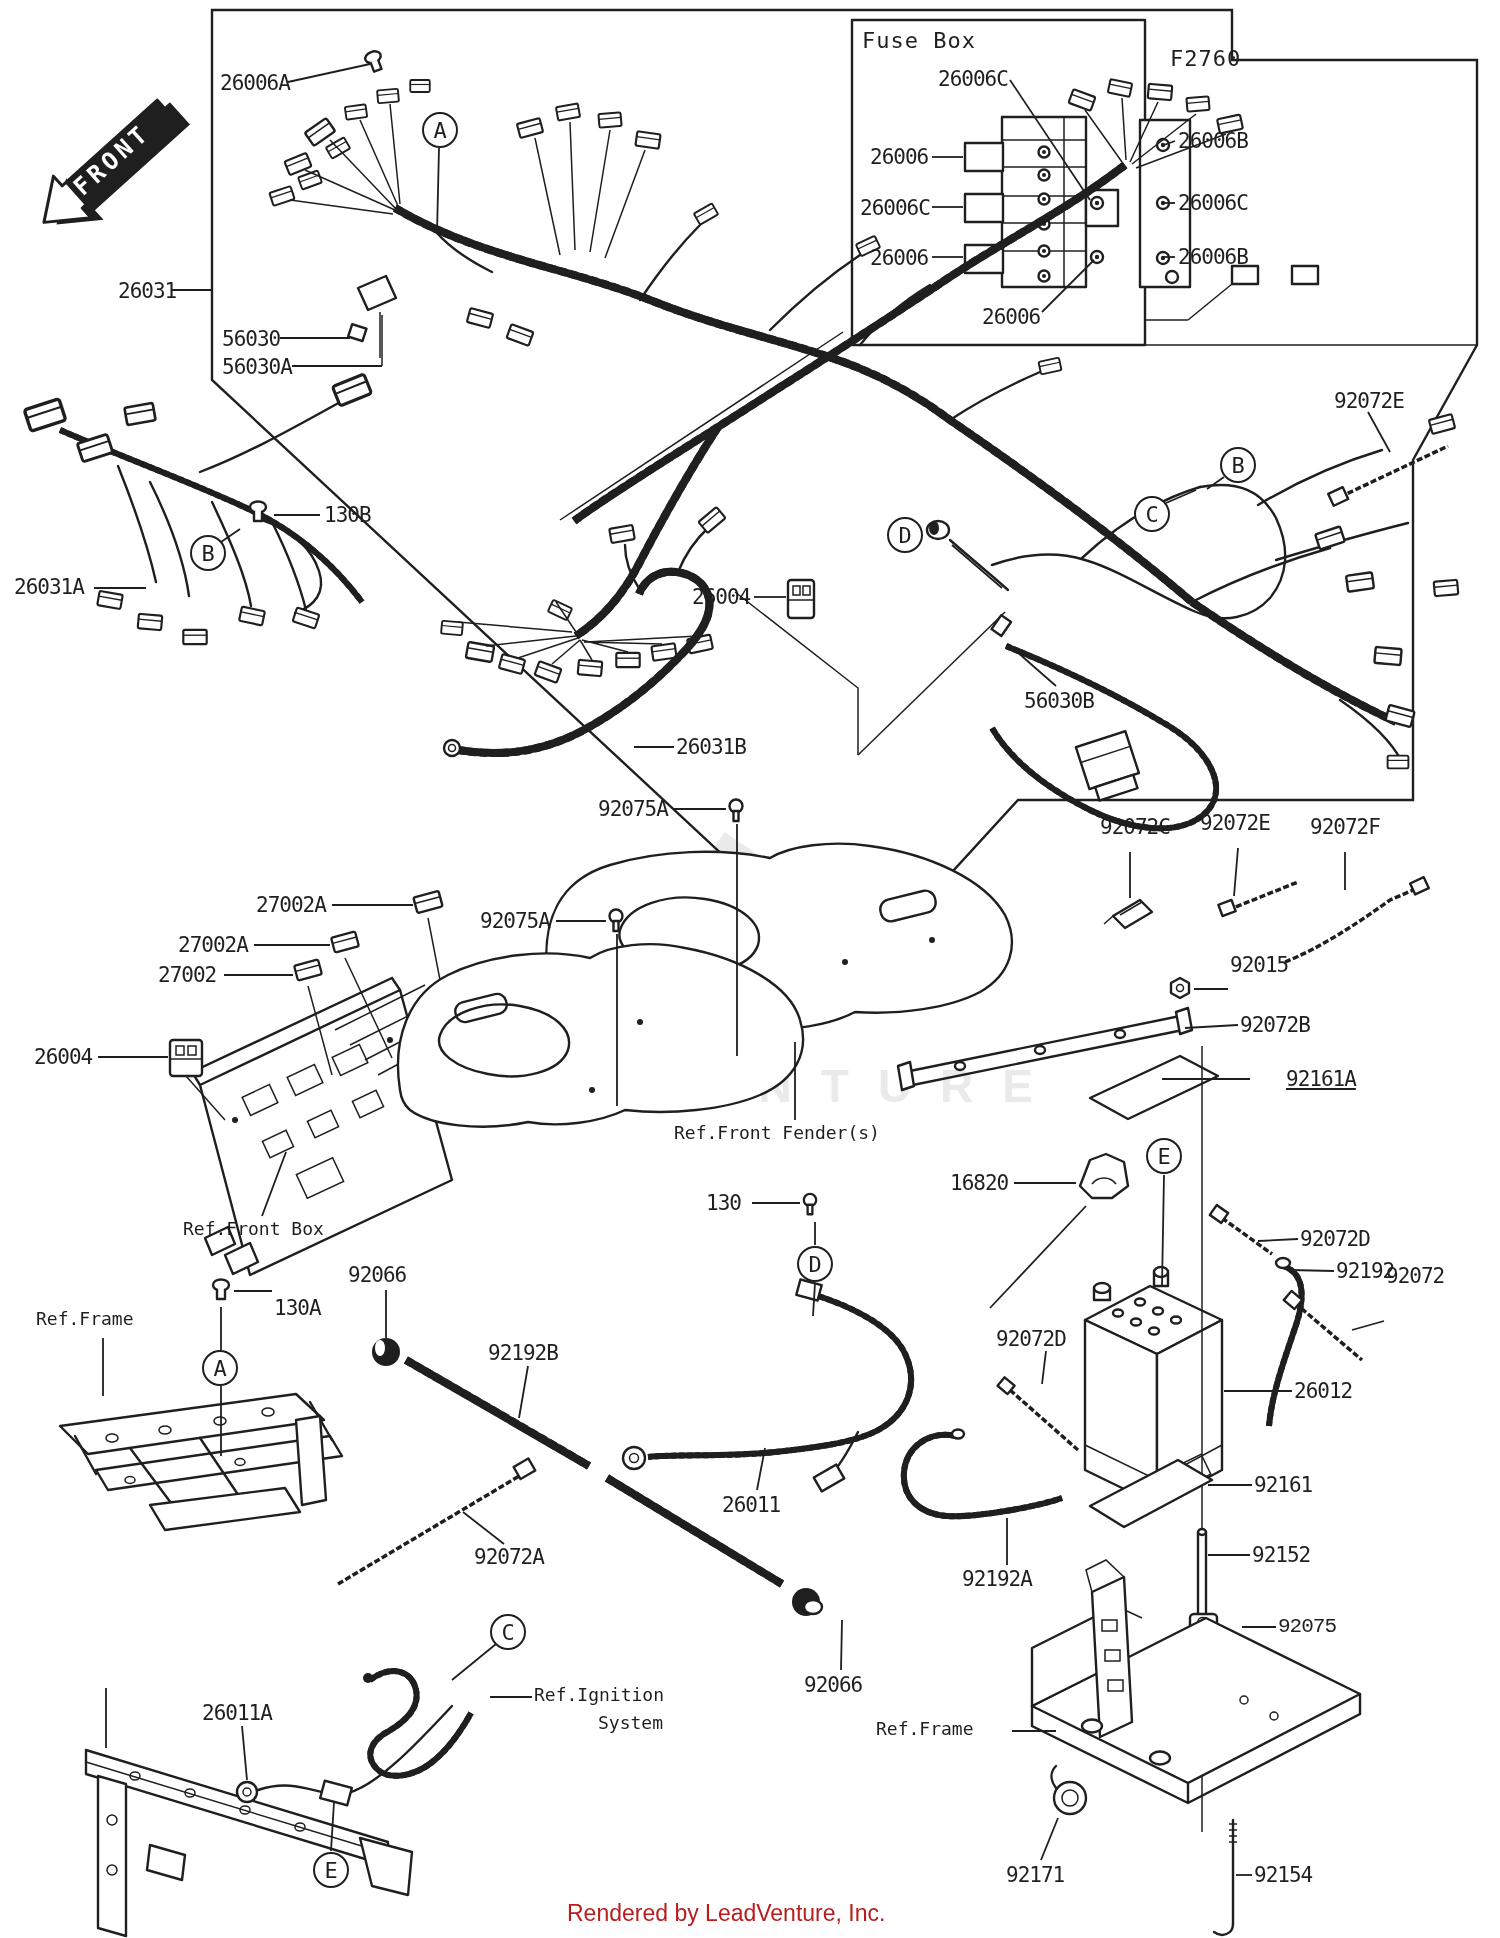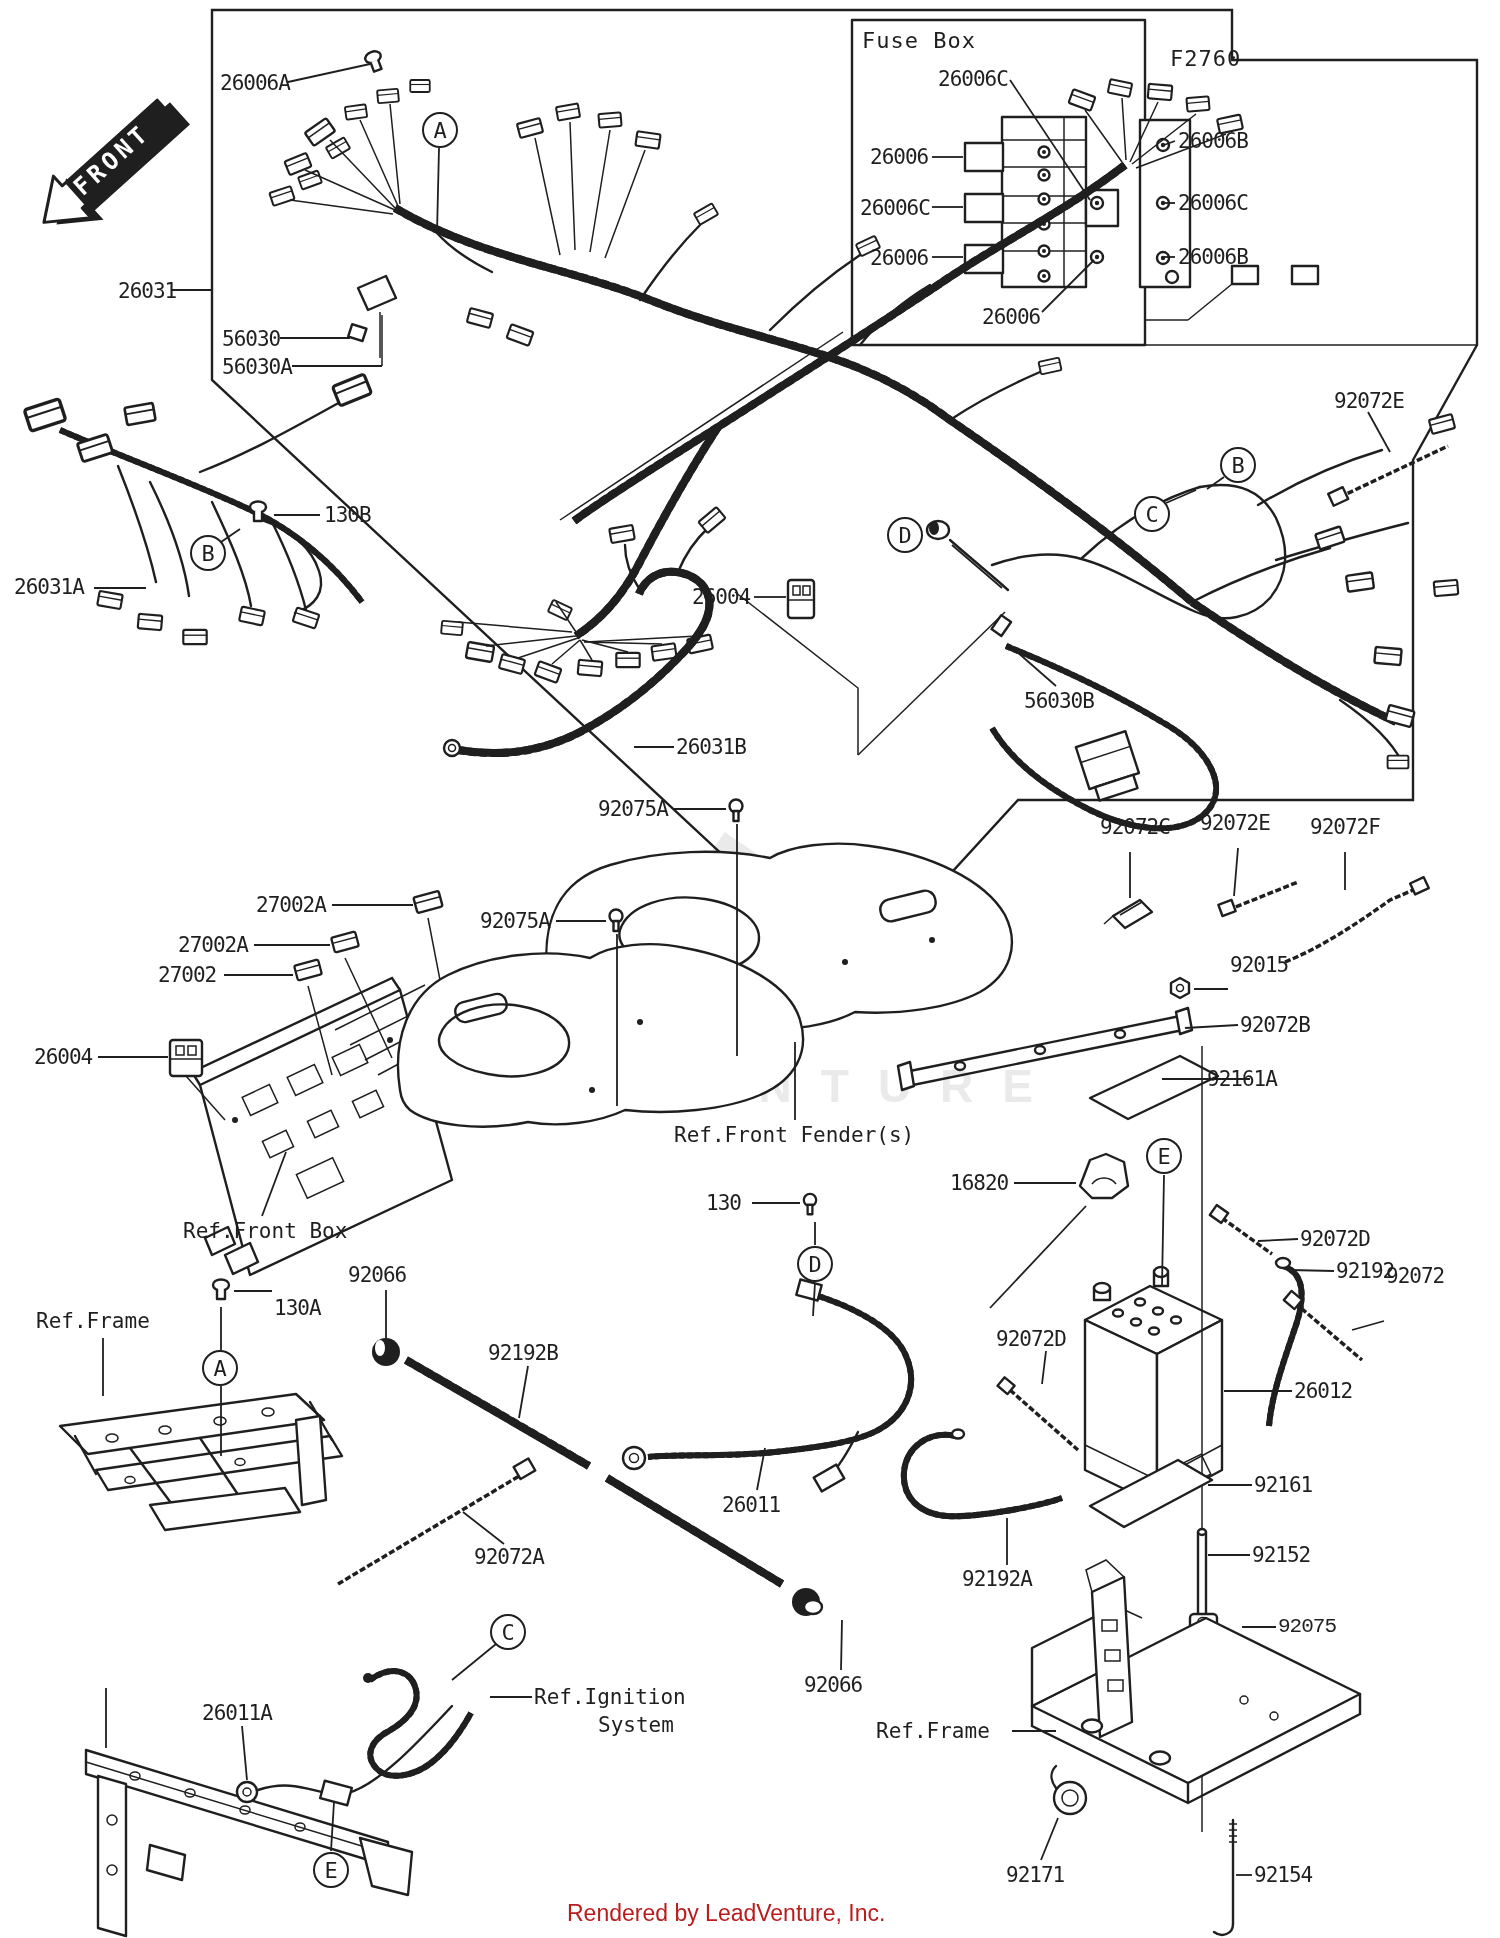--- a/index.html
+++ b/index.html
@@ -1,21 +1,21 @@
 <!DOCTYPE html>
 <html><head>
 <meta charset="utf-8">
 <style>
   html,body{margin:0;padding:0;background:#fff;}
   .stage{position:relative;width:1500px;height:1938px;background:#fff;overflow:hidden;
          font-family:"DejaVu Sans Mono",monospace;color:#1f1f1f;}
   .stage svg{position:absolute;left:0;top:0;}
   .plabel{position:absolute;font:400 21px/1.05 "DejaVu Sans Mono",monospace;color:#1f1f1f;
           white-space:pre;letter-spacing:-1px;z-index:3;}
-  .plabel.ref{font-size:21px;letter-spacing:0px;}
+  .plabel.ref{font-size:18px;letter-spacing:0px;}
   .callout{position:absolute;width:36px;height:36px;border:2.5px solid #1f1f1f;border-radius:50%;
            background:#fff;box-sizing:border-box;display:flex;align-items:center;justify-content:center;
            font:400 22px "DejaVu Sans Mono",monospace;z-index:3;}
   .boxtitle{position:absolute;font:400 22px "DejaVu Sans Mono",monospace;letter-spacing:1px;z-index:3;}
   .footer{position:absolute;left:567px;top:1900px;font:400 23px "Liberation Sans",sans-serif;color:#b91c1c;z-index:3;}
   
   .w1{fill:none;stroke:#1f1f1f;stroke-width:1.5;}
   .w2{fill:none;stroke:#1f1f1f;stroke-width:2.4;stroke-linecap:round;}
   .ld{fill:none;stroke:#1f1f1f;stroke-width:1.8;}
   .shape{fill:#fff;stroke:#1f1f1f;stroke-width:2.4;stroke-linejoin:round;}
@@ -554,21 +554,21 @@
       <div class="plabel" style="left: 480px; top: 910px;">92075A</div>
       <div class="plabel" style="left: 256px; top: 894px;">27002A</div>
       <div class="plabel" style="left: 178px; top: 934px;">27002A</div>
       <div class="plabel" style="left: 158px; top: 964px;">27002</div>
       <div class="plabel" style="left: 34px; top: 1046px;">26004</div>
       <div class="plabel ref" style="left: 183px; top: 1220px;">Ref.Front Box</div>
       <div class="plabel ref" style="left: 674px; top: 1124px;">Ref.Front Fender(s)</div>
       <div class="plabel" style="left: 950px; top: 1172px;">16820</div>
       <div class="plabel" style="left: 1230px; top: 954px;">92015</div>
       <div class="plabel" style="left: 1240px; top: 1014px;">92072B</div>
-      <div class="plabel" style="left: 1207px; top: 1068px;">92161A</div>
+      <div class="plabel" style="left: 1286px; top: 1068px; text-decoration: underline;">92161A</div>
       <div class="plabel" style="left: 1100px; top: 816px;">92072C</div>
       <div class="plabel" style="left: 1200px; top: 812px;">92072E</div>
       <div class="plabel" style="left: 1310px; top: 816px;">92072F</div>
       <div class="plabel" style="left: 1300px; top: 1228px;">92072D</div>
       <div class="plabel" style="left: 1336px; top: 1260px;">92192</div>
       <div class="plabel" style="left: 1386px; top: 1265px;">92072</div>
       <div class="plabel" style="left: 1294px; top: 1380px;">26012</div>
       <div class="plabel" style="left: 996px; top: 1328px;">92072D</div>
       <div class="plabel" style="left: 1254px; top: 1474px;">92161</div>
       <div class="plabel" style="left: 1252px; top: 1544px;">92152</div>

